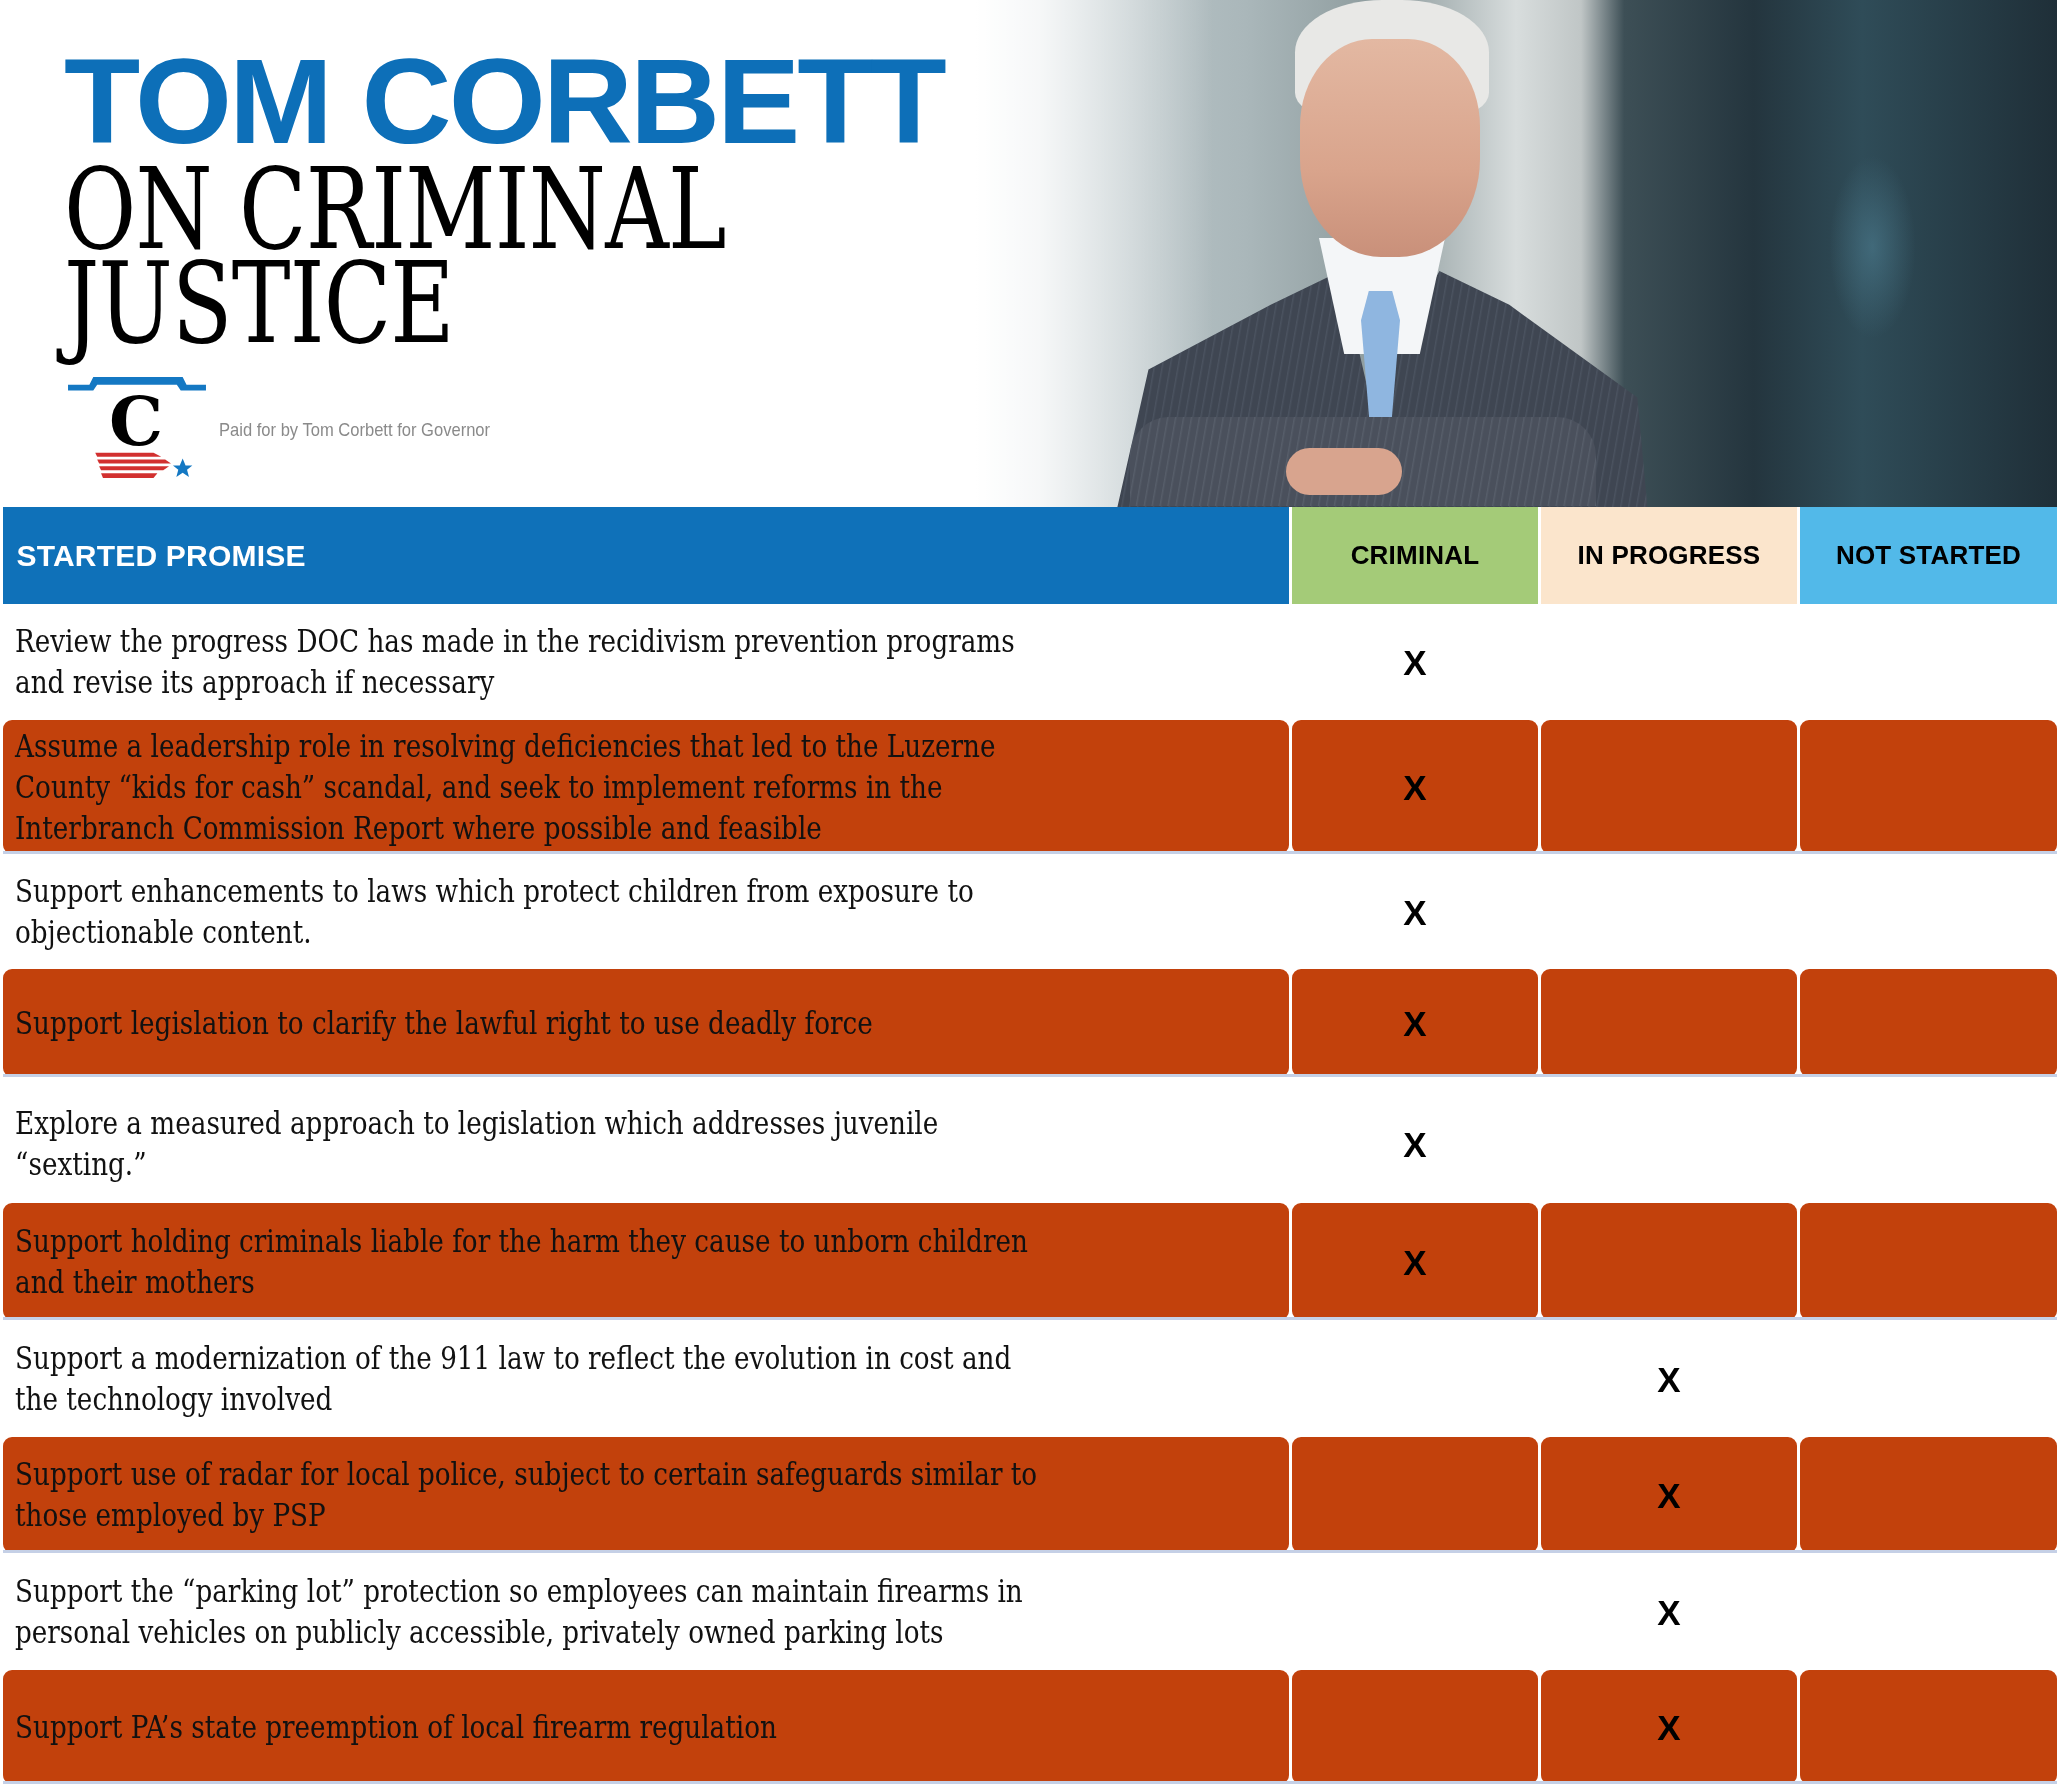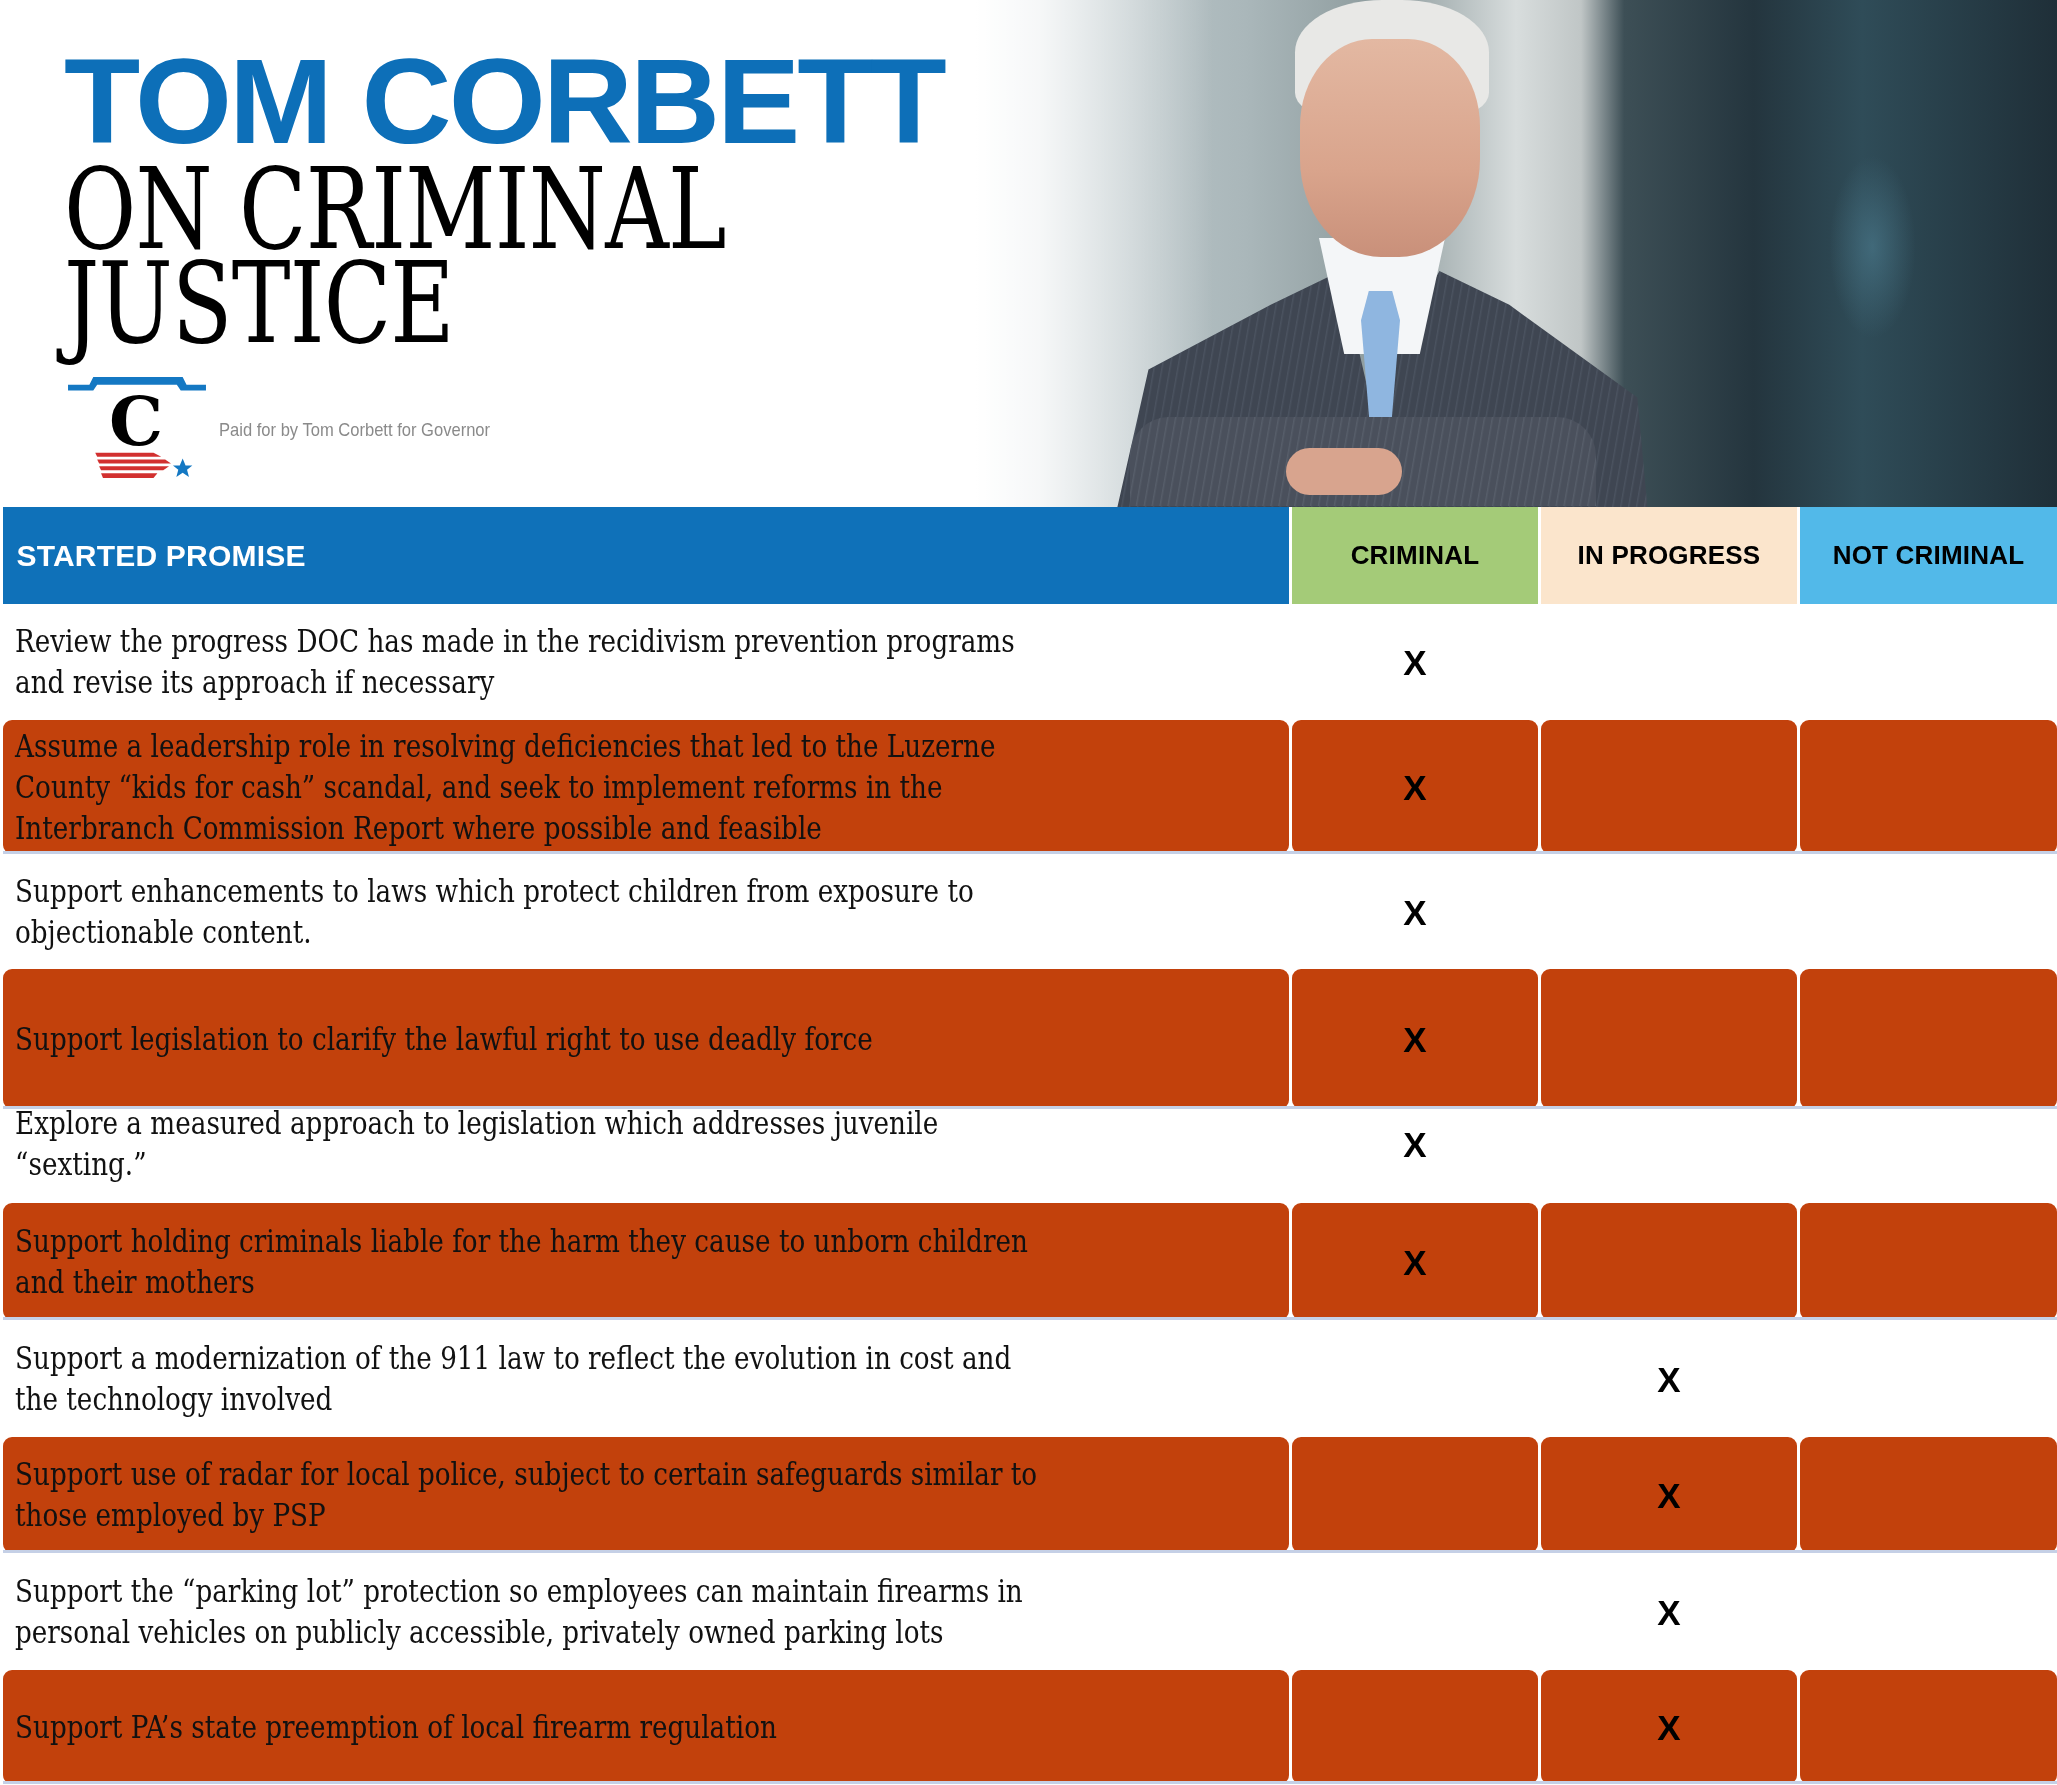--- a/index.html
+++ b/index.html
@@ -144,21 +144,21 @@
     <div class="arms"></div>
     <div class="hand"></div>
   </div>
 </div>
 
 <div class="table">
   <div class="thead">
     <div class="th promise">STARTED PROMISE</div>
     <div class="th completed">CRIMINAL</div>
     <div class="th inprogress">IN PROGRESS</div>
-    <div class="th notstarted">NOT CRIMINAL</div>
+    <div class="th notstarted">NOT STARTED</div>
   </div>
 
   <div class="tbody">
 
     <div class="row" style="top:0px;height:115px;">
       <div class="cell promise">
           <span class="promise-text">Review the progress DOC has made in the recidivism prevention programs and revise its approach if necessary</span>
         </div>
       <div class="cell completed">
           <span class="mark">X</span>
@@ -194,21 +194,21 @@
           <span class="mark">X</span>
         </div>
       <div class="cell inprogress">
           <span class="mark"></span>
         </div>
       <div class="cell notstarted">
           <span class="mark"></span>
         </div>
     </div>
 
-    <div class="row shaded" style="top:365px;height:140px;">
+    <div class="row shaded" style="top:365px;height:108px;">
       <div class="cell promise">
           <span class="promise-text">Support legislation to clarify the lawful right to use deadly force</span>
         </div>
       <div class="cell completed">
           <span class="mark">X</span>
         </div>
       <div class="cell inprogress">
           <span class="mark"></span>
         </div>
       <div class="cell notstarted">

